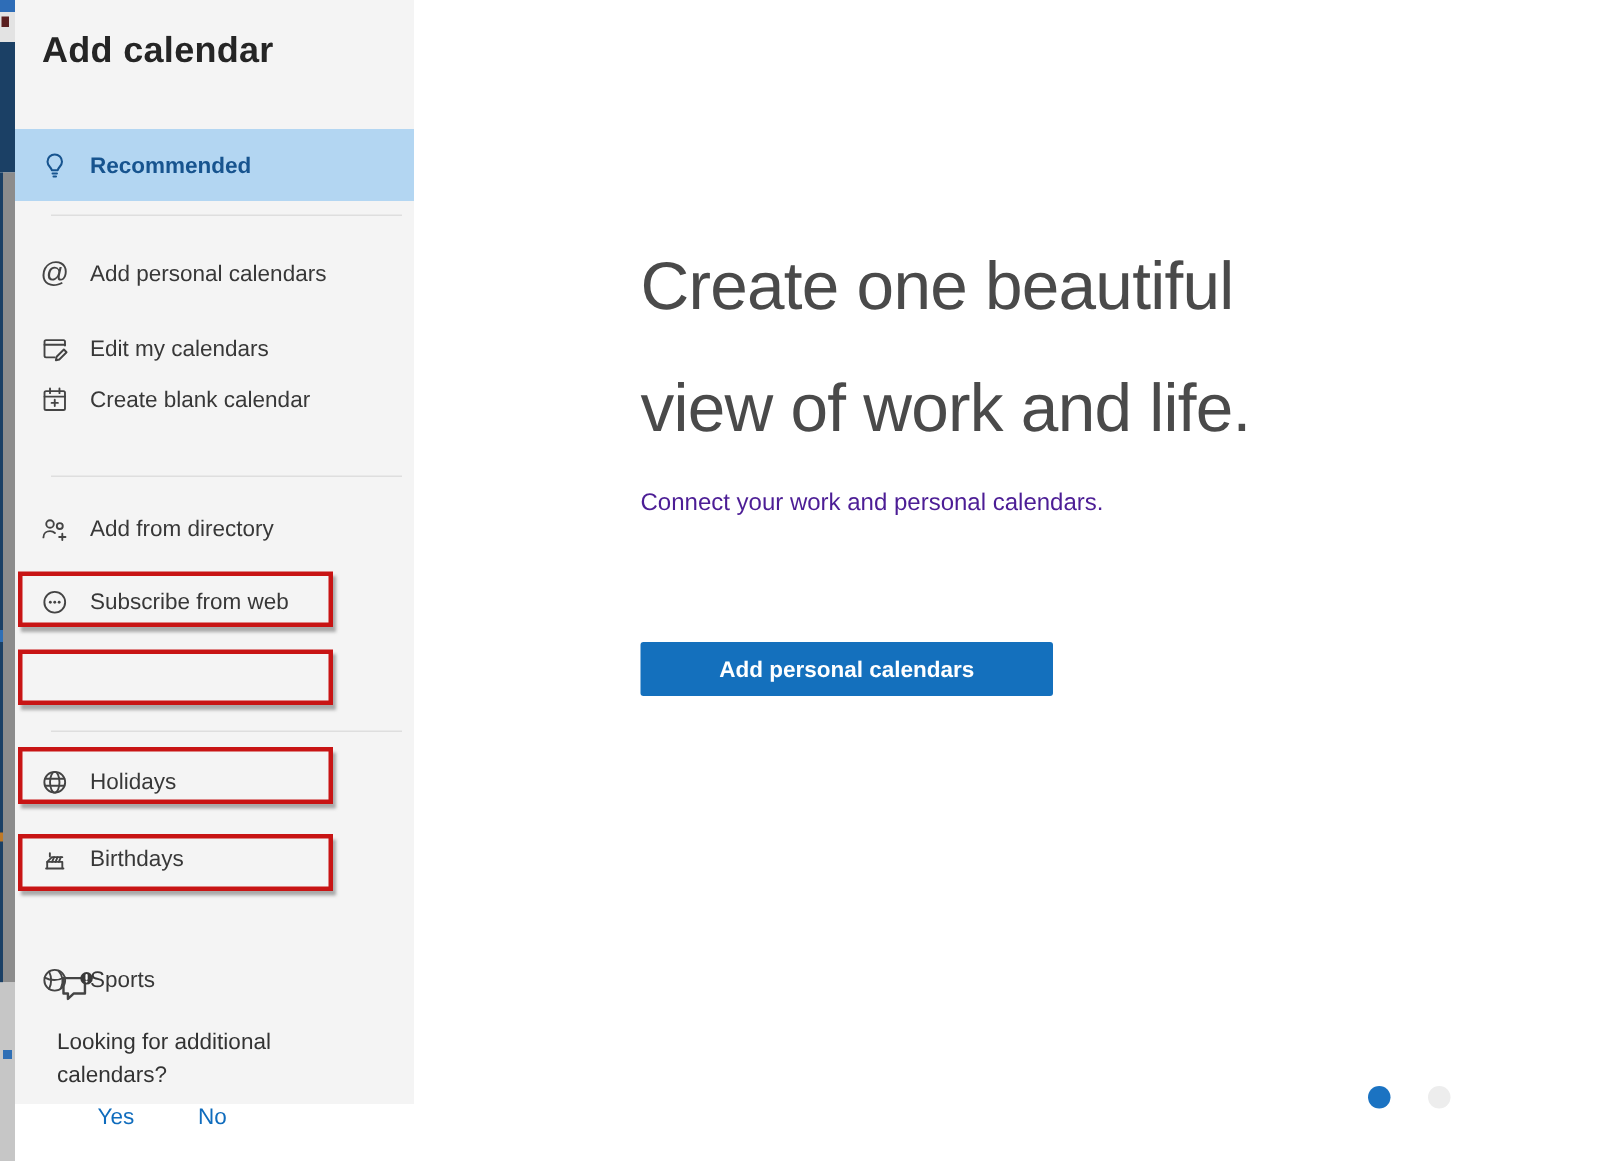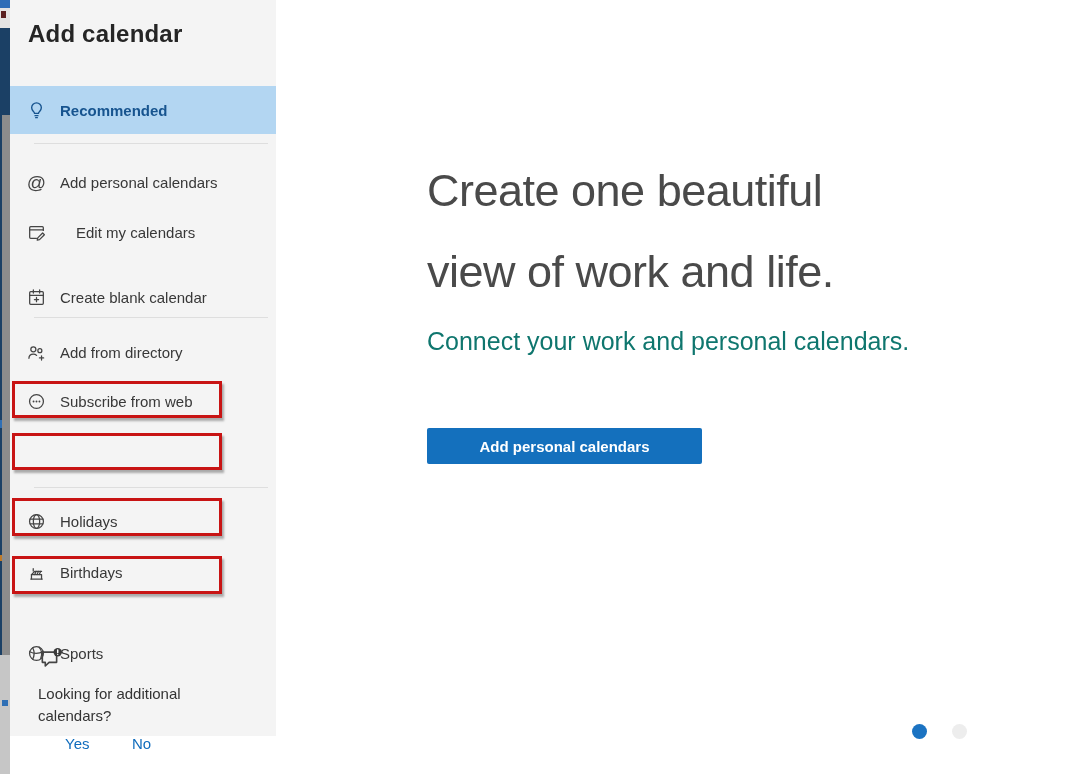--- a/index.html
+++ b/index.html
@@ -58,21 +58,21 @@
   .fb-links .no  { margin-left:38px;text-align:right; }
 
   
   .main-heading {
     position:absolute; left:427px; top:150px;
     font-size:45px; line-height:81px; font-weight:200;
     color:#4a4a4a; letter-spacing:-0.5px; white-space:nowrap;
   }
   .main-sub {
     position:absolute; left:427px; top:327px;
-    font-size:25px; font-weight:300; color:#0f766e; white-space:nowrap;
+    font-size:16px; font-weight:300; color:#4c1d95; white-space:nowrap;
   }
   .cta-btn {
     position:absolute; left:427px; top:428px; width:275px; height:36px;
     background:#1470bd; color:#ffffff; border:none; border-radius:2px;
     font-family:"Liberation Sans", sans-serif;
     font-size:15px; font-weight:600; cursor:pointer;
   }
   .dots { position:absolute; left:912px; top:724px; display:flex; gap:25px; }
   .dot { width:15px; height:15px; border-radius:50%; cursor:pointer; }
   .dot.active { background:#1b73c2; }
@@ -110,32 +110,32 @@
 
     <div class="divider" style="top:143px;"></div>
 
     <div class="row" style="top:157px;">
       <span class="ico">
           <span class="at-glyph">@</span>
         </span>
       <span class="lbl">Add personal calendars</span>
     </div>
 
-    <div class="row" style="top:207px;gap:16px;">
+    <div class="row" style="top:207px;">
       <span class="ico">
         <svg viewBox="0 0 20 20">
             <path d="M16.5 8V5.5a1 1 0 0 0-1-1h-11a1 1 0 0 0-1 1v9a1 1 0 0 0 1 1h5.5"></path>
             <path d="M3.5 7.5h13"></path>
             <path d="M11.2 15.1l4.6-4.6 1.7 1.7-4.6 4.6-2.2.5z"></path>
           </svg>
       </span>
       <span class="lbl">Edit my calendars</span>
     </div>
 
-    <div class="row" style="top:272px;">
+    <div class="row" style="top:241px;">
       <span class="ico">
         <svg viewBox="0 0 20 20">
             <rect x="3.5" y="4.5" width="13" height="12" rx="1"></rect>
             <path d="M3.5 8h13M7 2.8v3M13 2.8v3"></path>
             <path d="M10 10v4M8 12h4"></path>
           </svg>
       </span>
       <span class="lbl">Create blank calendar</span>
     </div>
 

